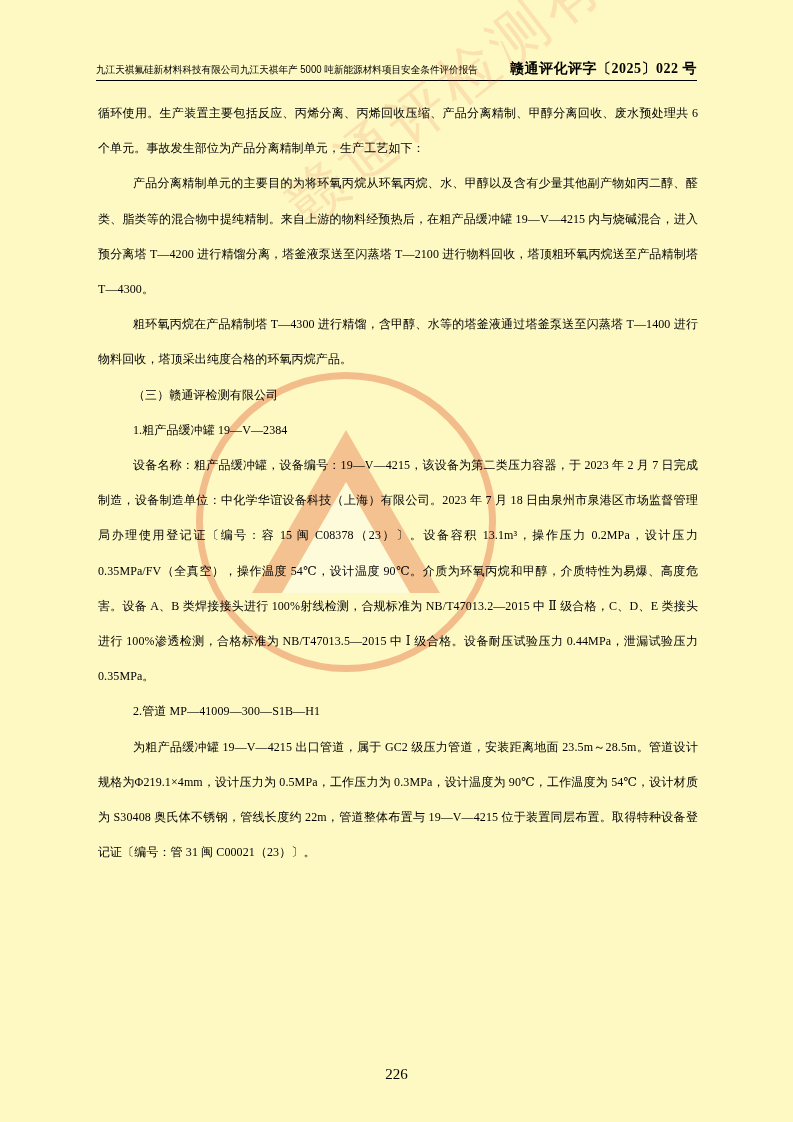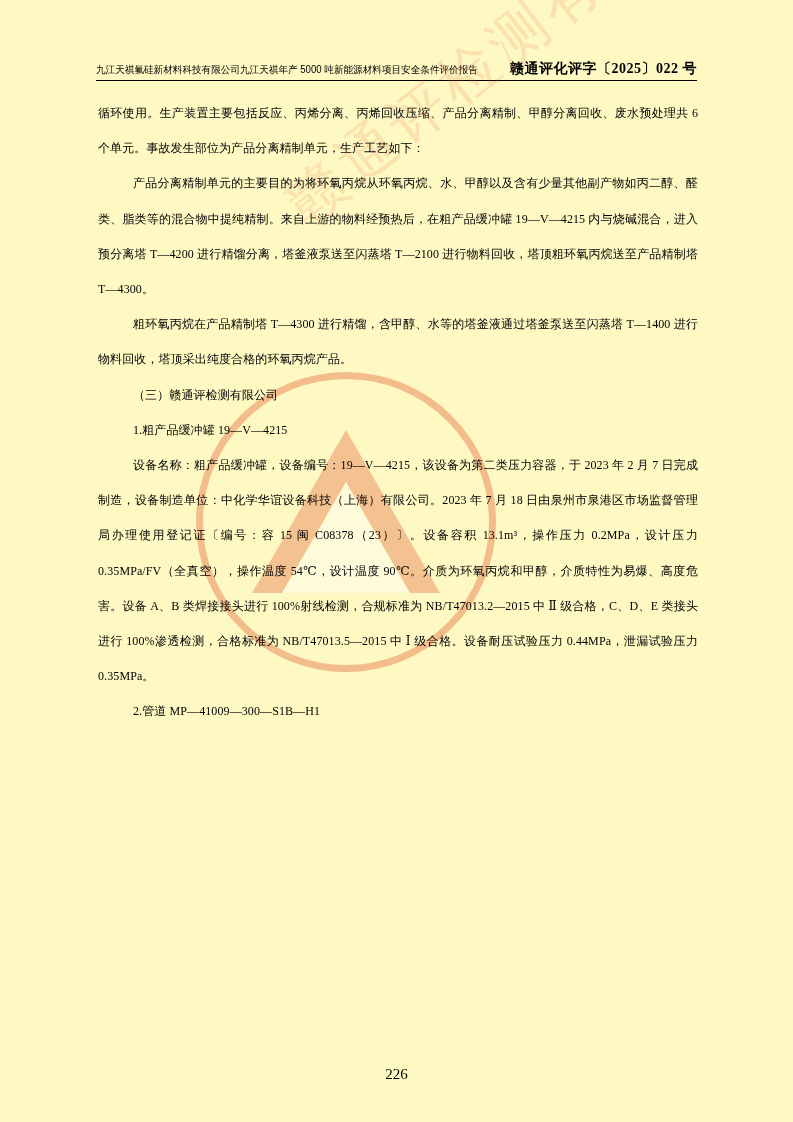--- a/index.html
+++ b/index.html
@@ -176,20 +176,21 @@
     <div class="wm-circle"></div>
     <div class="wm-tri"></div>
     <div class="wm-text">赣通评检测有限公司</div>
   </div>
 
   <div class="content">
     <p>循环使用。生产装置主要包括反应、丙烯分离、丙烯回收压缩、产品分离精制、甲醇分离回收、废水预处理共 6 个单元。事故发生部位为产品分离精制单元，生产工艺如下：</p>
     <p class="ind">产品分离精制单元的主要目的为将环氧丙烷从环氧丙烷、水、甲醇以及含有少量其他副产物如丙二醇、醛类、脂类等的混合物中提纯精制。来自上游的物料经预热后，在粗产品缓冲罐 19—V—4215 内与烧碱混合，进入预分离塔 T—4200 进行精馏分离，塔釜液泵送至闪蒸塔 T—2100 进行物料回收，塔顶粗环氧丙烷送至产品精制塔 T—4300。</p>
     <p class="ind">粗环氧丙烷在产品精制塔 T—4300 进行精馏，含甲醇、水等的塔釜液通过塔釜泵送至闪蒸塔 T—1400 进行物料回收，塔顶采出纯度合格的环氧丙烷产品。</p>
     <p class="ind">（三）赣通评检测有限公司</p>
-    <p class="num">1.粗产品缓冲罐 19—V—4215</p>
+    <p class="num">1.粗产品缓冲罐 19—V—2384</p>
     <p class="ind">设备名称：粗产品缓冲罐，设备编号：19—V—4215，该设备为第二类压力容器，于 2023 年 2 月 7 日完成制造，设备制造单位：中化学华谊设备科技（上海）有限公司。2023 年 7 月 18 日由泉州市泉港区市场监督管理局办理使用登记证〔编号：容 15 闽 C08378（23）〕。设备容积 13.1m³，操作压力 0.2MPa，设计压力 0.35MPa/FV（全真空），操作温度 54℃，设计温度 90℃。介质为环氧丙烷和甲醇，介质特性为易爆、高度危害。设备 A、B 类焊接接头进行 100%射线检测，合规标准为 NB/T47013.2—2015 中 Ⅱ 级合格，C、D、E 类接头进行 100%渗透检测，合格标准为 NB/T47013.5—2015 中 Ⅰ 级合格。设备耐压试验压力 0.44MPa，泄漏试验压力 0.35MPa。</p>
     <p class="num">2.管道 MP—41009—300—S1B—H1</p>
+    <p class="ind">为粗产品缓冲罐 19—V—4215 出口管道，属于 GC2 级压力管道，安装距离地面 23.5m～28.5m。管道设计规格为Φ219.1×4mm，设计压力为 0.5MPa，工作压力为 0.3MPa，设计温度为 90℃，工作温度为 54℃，设计材质为 S30408 奥氏体不锈钢，管线长度约 22m，管道整体布置与 19—V—4215 位于装置同层布置。取得特种设备登记证〔编号：管 31 闽 C00021（23）〕。</p>
   </div>
 
   <div class="page-number">226</div>
 
 </div>
 
 </body></html>

